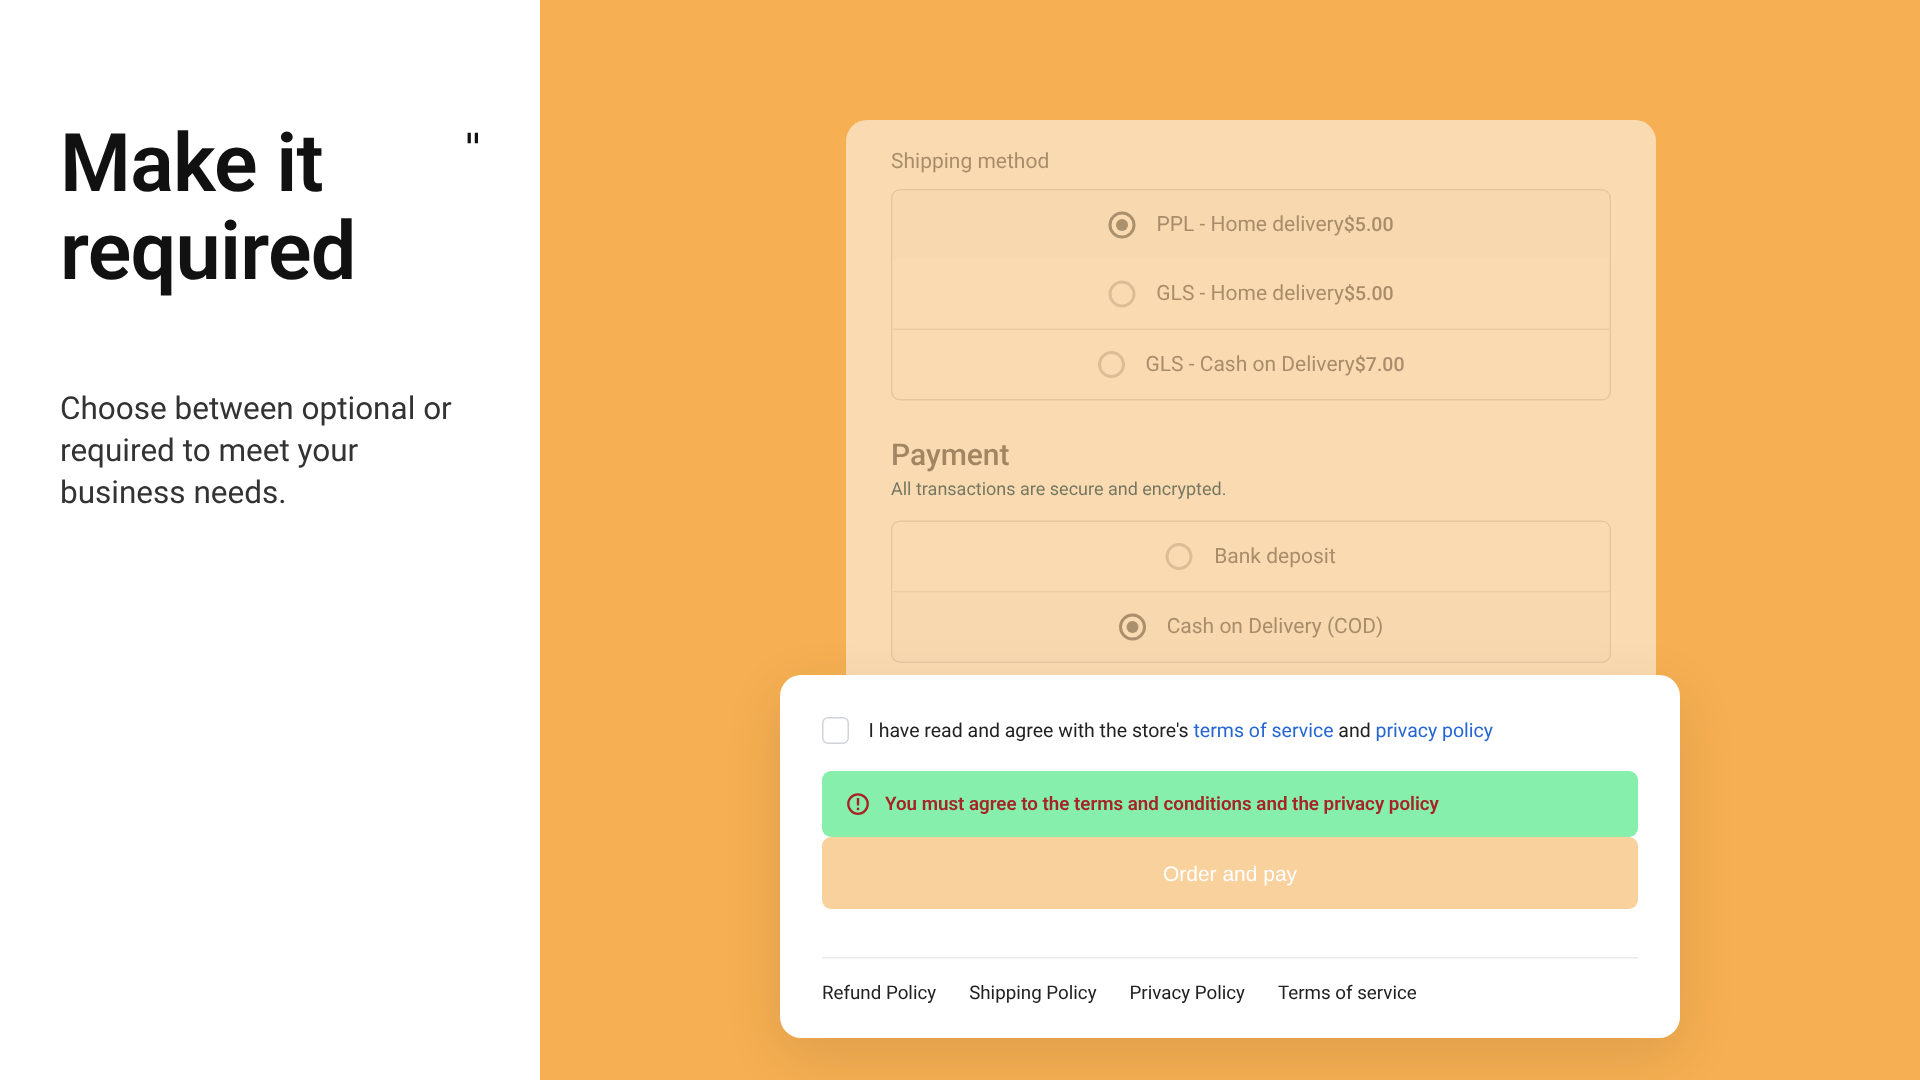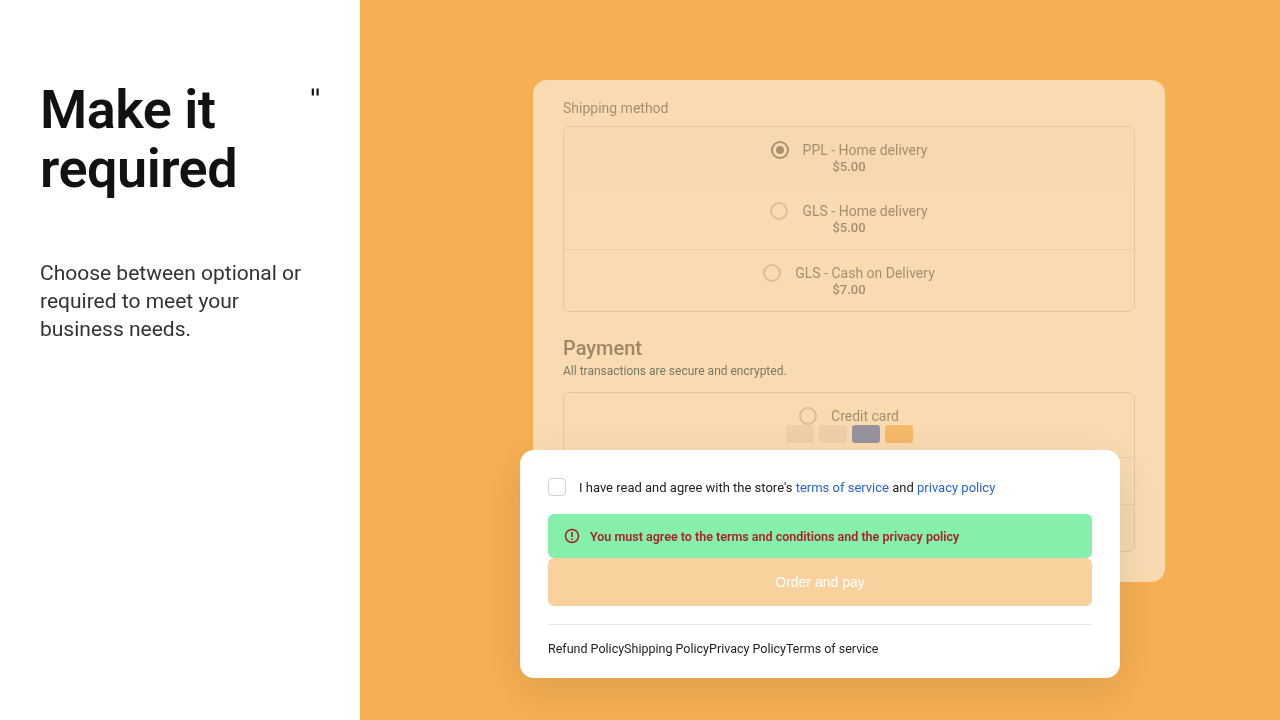--- a/index.html
+++ b/index.html
@@ -4,24 +4,24 @@
 <style>
   * { box-sizing: border-box; margin: 0; padding: 0; }
   html, body { width: 1280px; height: 720px; font-family: -apple-system, BlinkMacSystemFont, "Segoe UI", Roboto, sans-serif; overflow: hidden; }
   .layout { display: flex; width: 100%; height: 100%; }
   .left-panel { width: 360px; background: #fff; padding: 80px 40px 40px 40px; display: flex; flex-direction: row; justify-content: space-between; }
   .headline { font-size: 54px; font-weight: 600; line-height: 1.1; color: #111; letter-spacing: -0.5px; }
   .subhead { margin-top: 60px; font-size: 21px; color: #333; line-height: 1.35; font-weight: 400; }
   .logo { width: 24px; height: 24px; }
   .logo svg { width: 100%; height: 100%; }
   .right-panel { flex: 1; background: #f6af52; position: relative; }
-  .checkout-card { position: absolute; top: 80px; left: 173px; width: 632px; background: #fff; border-radius: 14px; padding: 20px 30px 30px 30px; opacity: 0.55; }
+  .checkout-card { position: absolute; top: 80px; left: 204px; width: 540px; background: #fff; border-radius: 14px; padding: 20px 30px 30px 30px; opacity: 0.55; }
   .section-label { font-size: 14px; color: #6b7280; margin-bottom: 10px; }
   .radio-group { border: 1px solid #d8dadd; border-radius: 6px; overflow: hidden; }
-  .radio-row { display: flex; align-items: center; justify-content: center; padding: 14px 16px; border-bottom: 1px solid #e3e5e8; background: #fff; flex-direction: column; }
+  .radio-row { display: flex; align-items: center; justify-content: center; padding: 14px 16px; border-bottom: 1px solid #e3e5e8; background: #fff; }
   .radio-row:last-child { border-bottom: none; }
   .radio-row.selected { background: #f9fafb; border: none; }
   .radio-left { display: flex; align-items: center; gap: 14px; }
   .radio-dot { width: 18px; height: 18px; border-radius: 50%; border: 2px solid #c7cace; display: flex; align-items: center; justify-content: center; background:#fff; }
   .radio-dot.filled { border-color: #6f7885; }
   .radio-dot.filled::after { content: ""; width: 8px; height: 8px; border-radius: 50%; background: #6f7885; }
   .radio-label { font-size: 14px; color: #6b7280; }
   .radio-price { font-size: 13px; color: #6b7280; font-weight: 500; }
   .payment-head { font-size: 20px; color: #5f6672; font-weight: 500; margin-top: 24px; }
   .payment-sub { font-size: 12px; color: #0c4a6e; margin-top: 4px; margin-bottom: 14px; }
@@ -30,21 +30,21 @@
   .card-icon.blue { background: #4a7dde; }
   .card-icon.orange { background: #f7c27a; }
   .modal { position: absolute; top: 450px; left: 160px; width: 600px; background: #fff; border-radius: 14px; padding: 28px 28px 22px 28px; box-shadow: 0 12px 40px rgba(0,0,0,0.10); }
   .consent-row { display: flex; align-items: center; gap: 13px; font-size: 13px; color: #222; }
   .checkbox { width: 18px; height: 18px; border: 1.5px solid #d0d3d9; border-radius: 4px; background: #fff; flex-shrink: 0; }
   .consent-row a { color: #2566d4; text-decoration: none; }
   .error-bar { margin-top: 18px; background: #86efac; border-radius: 6px; padding: 14px 16px; display: flex; align-items: flex-end; gap: 10px; }
   .error-icon { width: 16px; height: 16px; flex-shrink: 0; }
   .error-text { font-size: 12.5px; color: #a72325; font-weight: 600; }
   .order-btn { width: 100%; background: #f9d19c; color: #fff; font-size: 14px; font-weight: 500; text-align: center; padding: 16px; border-radius: 6px; border: none; cursor: not-allowed; }
-  .footer-links { margin-top: 18px; border-top: 1px solid #e8eaee; padding-top: 16px; display: flex; }
+  .footer-links { margin-top: 32px; border-top: 1px solid #e8eaee; padding-top: 16px; display: flex; gap: 22px; }
   .footer-links span { font-size: 12.5px; color: #222; }
 </style>
 </head>
 <body>
 
 <div class="layout">
   <div class="left-panel">
     <div>
       <h1 class="headline">Make it required</h1>
       <p class="subhead">Choose between optional or required to meet your business needs.</p>
@@ -83,32 +83,20 @@
           <span class="radio-price">$7.00</span>
         </div>
       </div>
 
       <div class="payment-head">Payment</div>
       <div class="payment-sub">All transactions are secure and encrypted.</div>
       <div class="radio-group">
         <div class="radio-row">
           <div class="radio-left">
             <span class="radio-dot"></span>
-            <span class="radio-label">Credit card</span>
-          </div>
-          <div class="card-icons">
-            <span class="card-icon"></span>
-            <span class="card-icon"></span>
-            <span class="card-icon blue"></span>
-            <span class="card-icon orange"></span>
-          </div>
-        </div>
-        <div class="radio-row">
-          <div class="radio-left">
-            <span class="radio-dot"></span>
             <span class="radio-label">Bank deposit</span>
           </div>
         </div>
         <div class="radio-row selected">
           <div class="radio-left">
             <span class="radio-dot filled"></span>
             <span class="radio-label">Cash on Delivery (COD)</span>
           </div>
         </div>
       </div>

